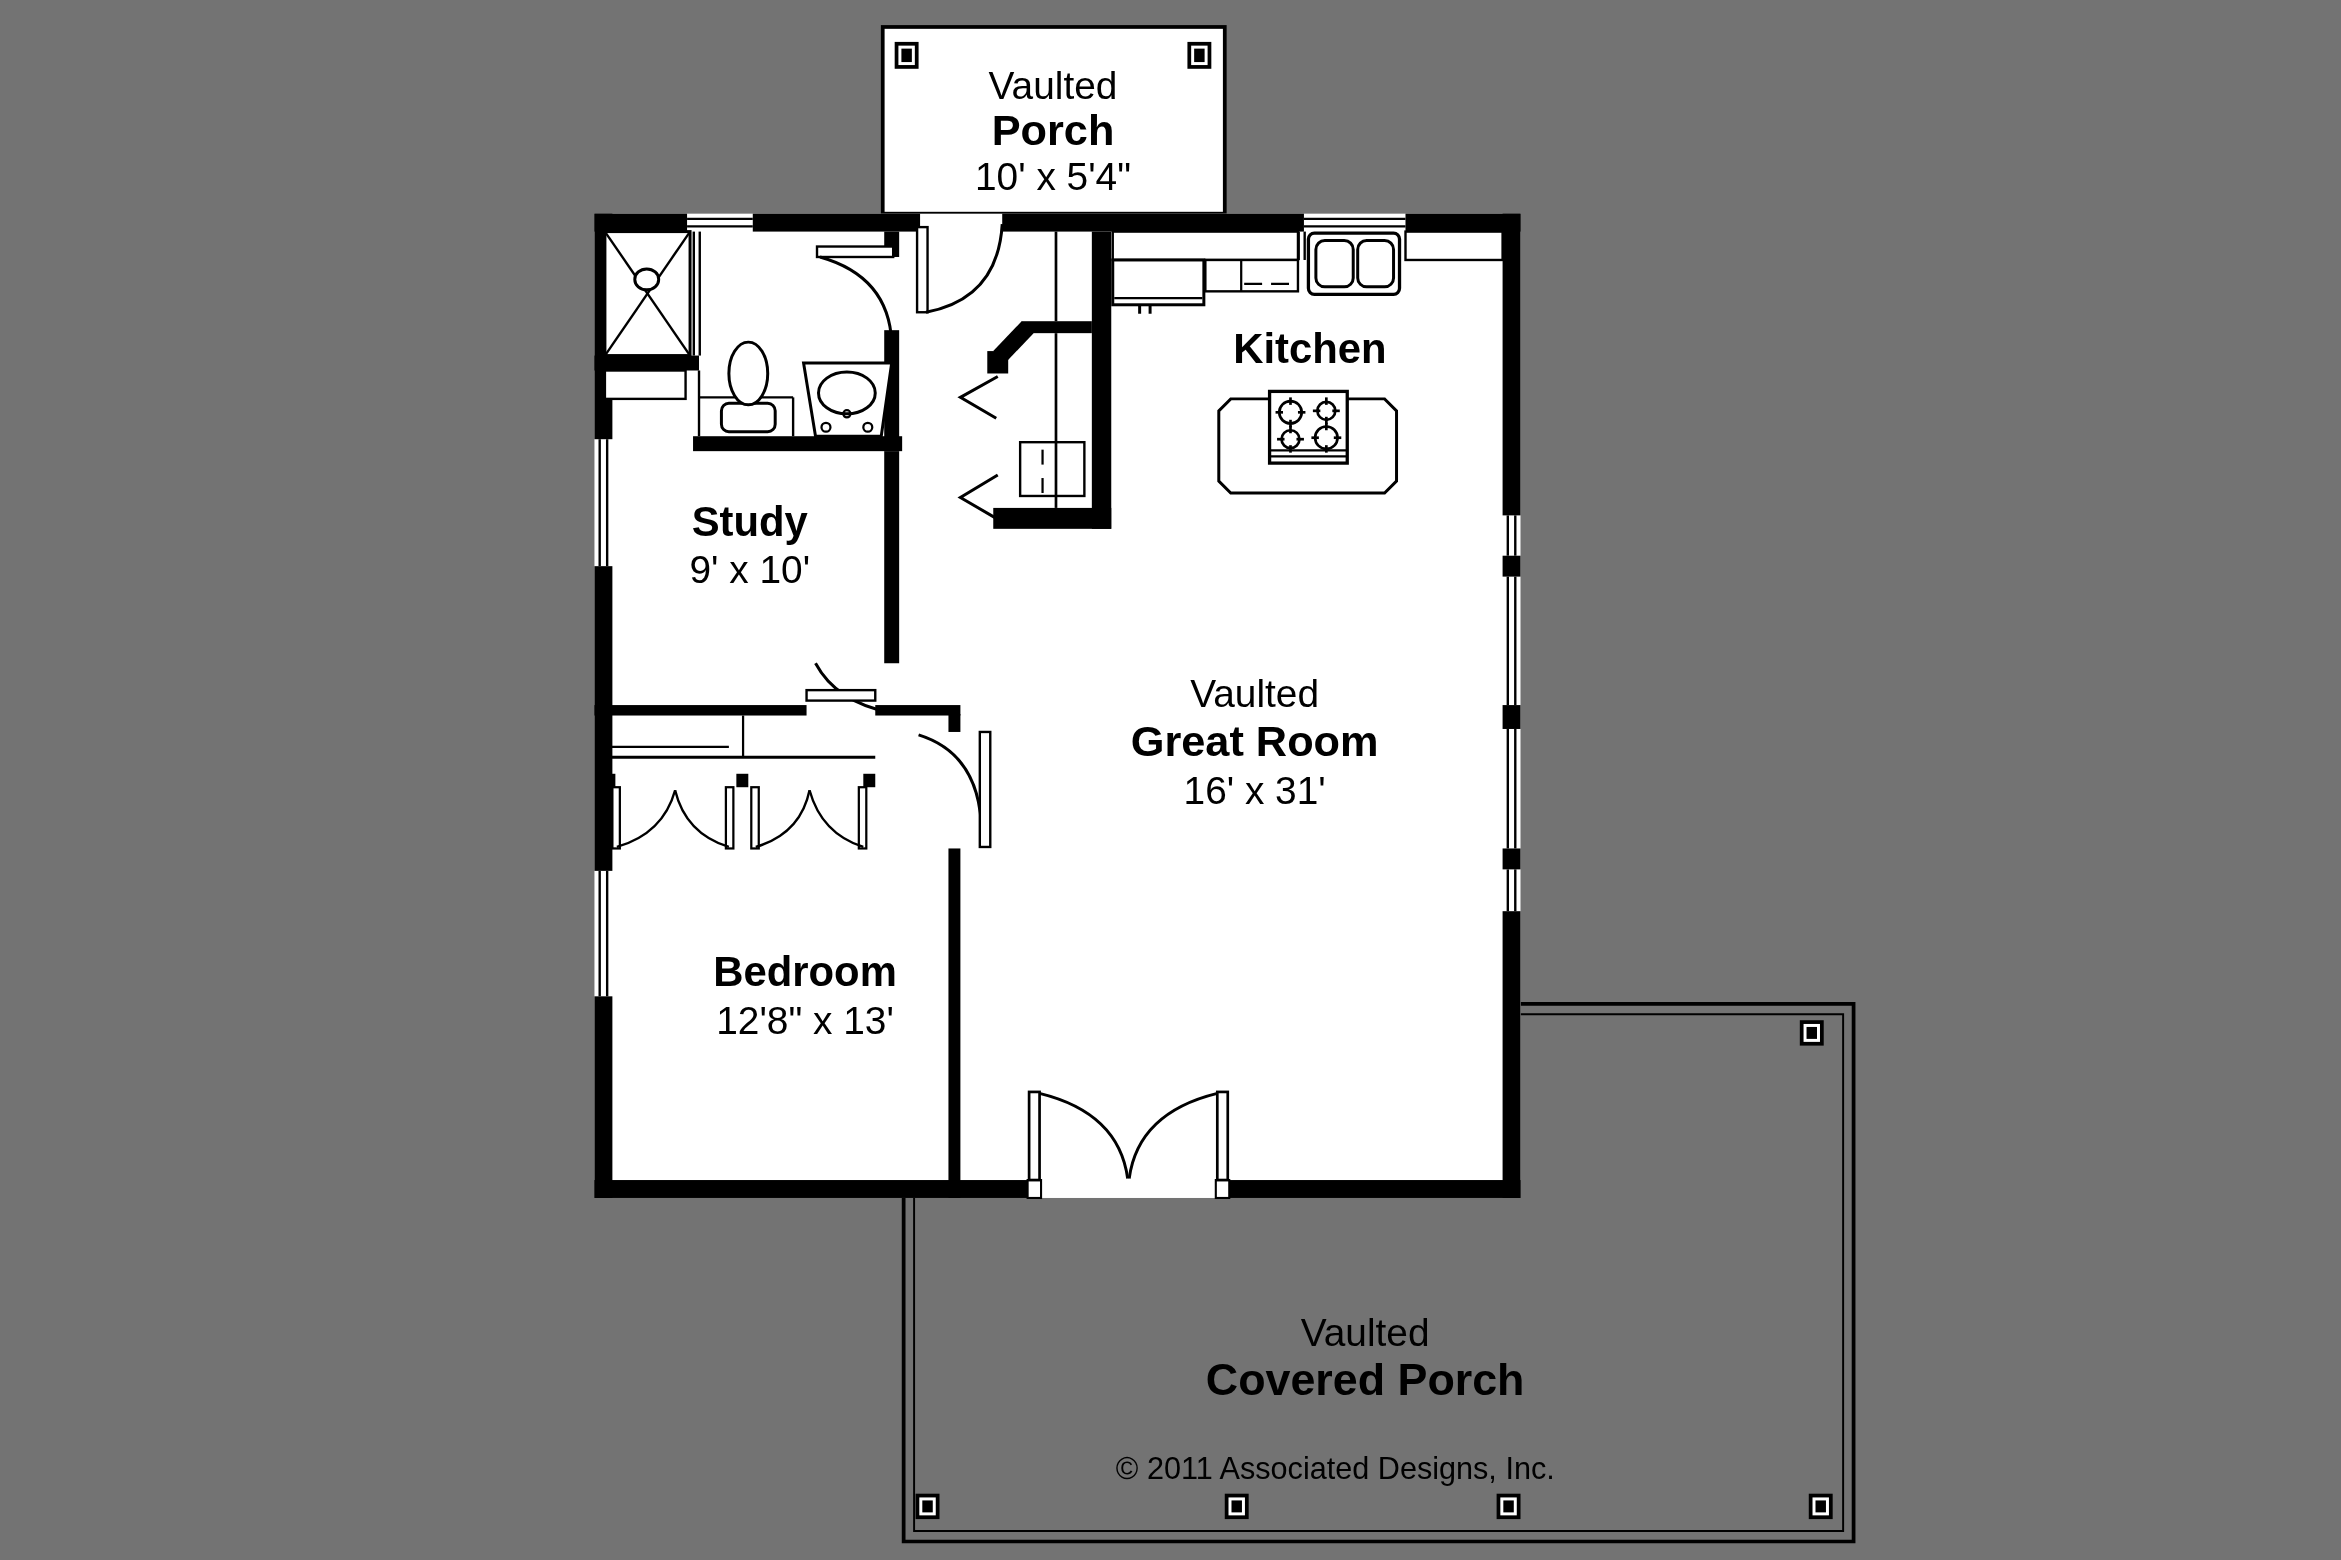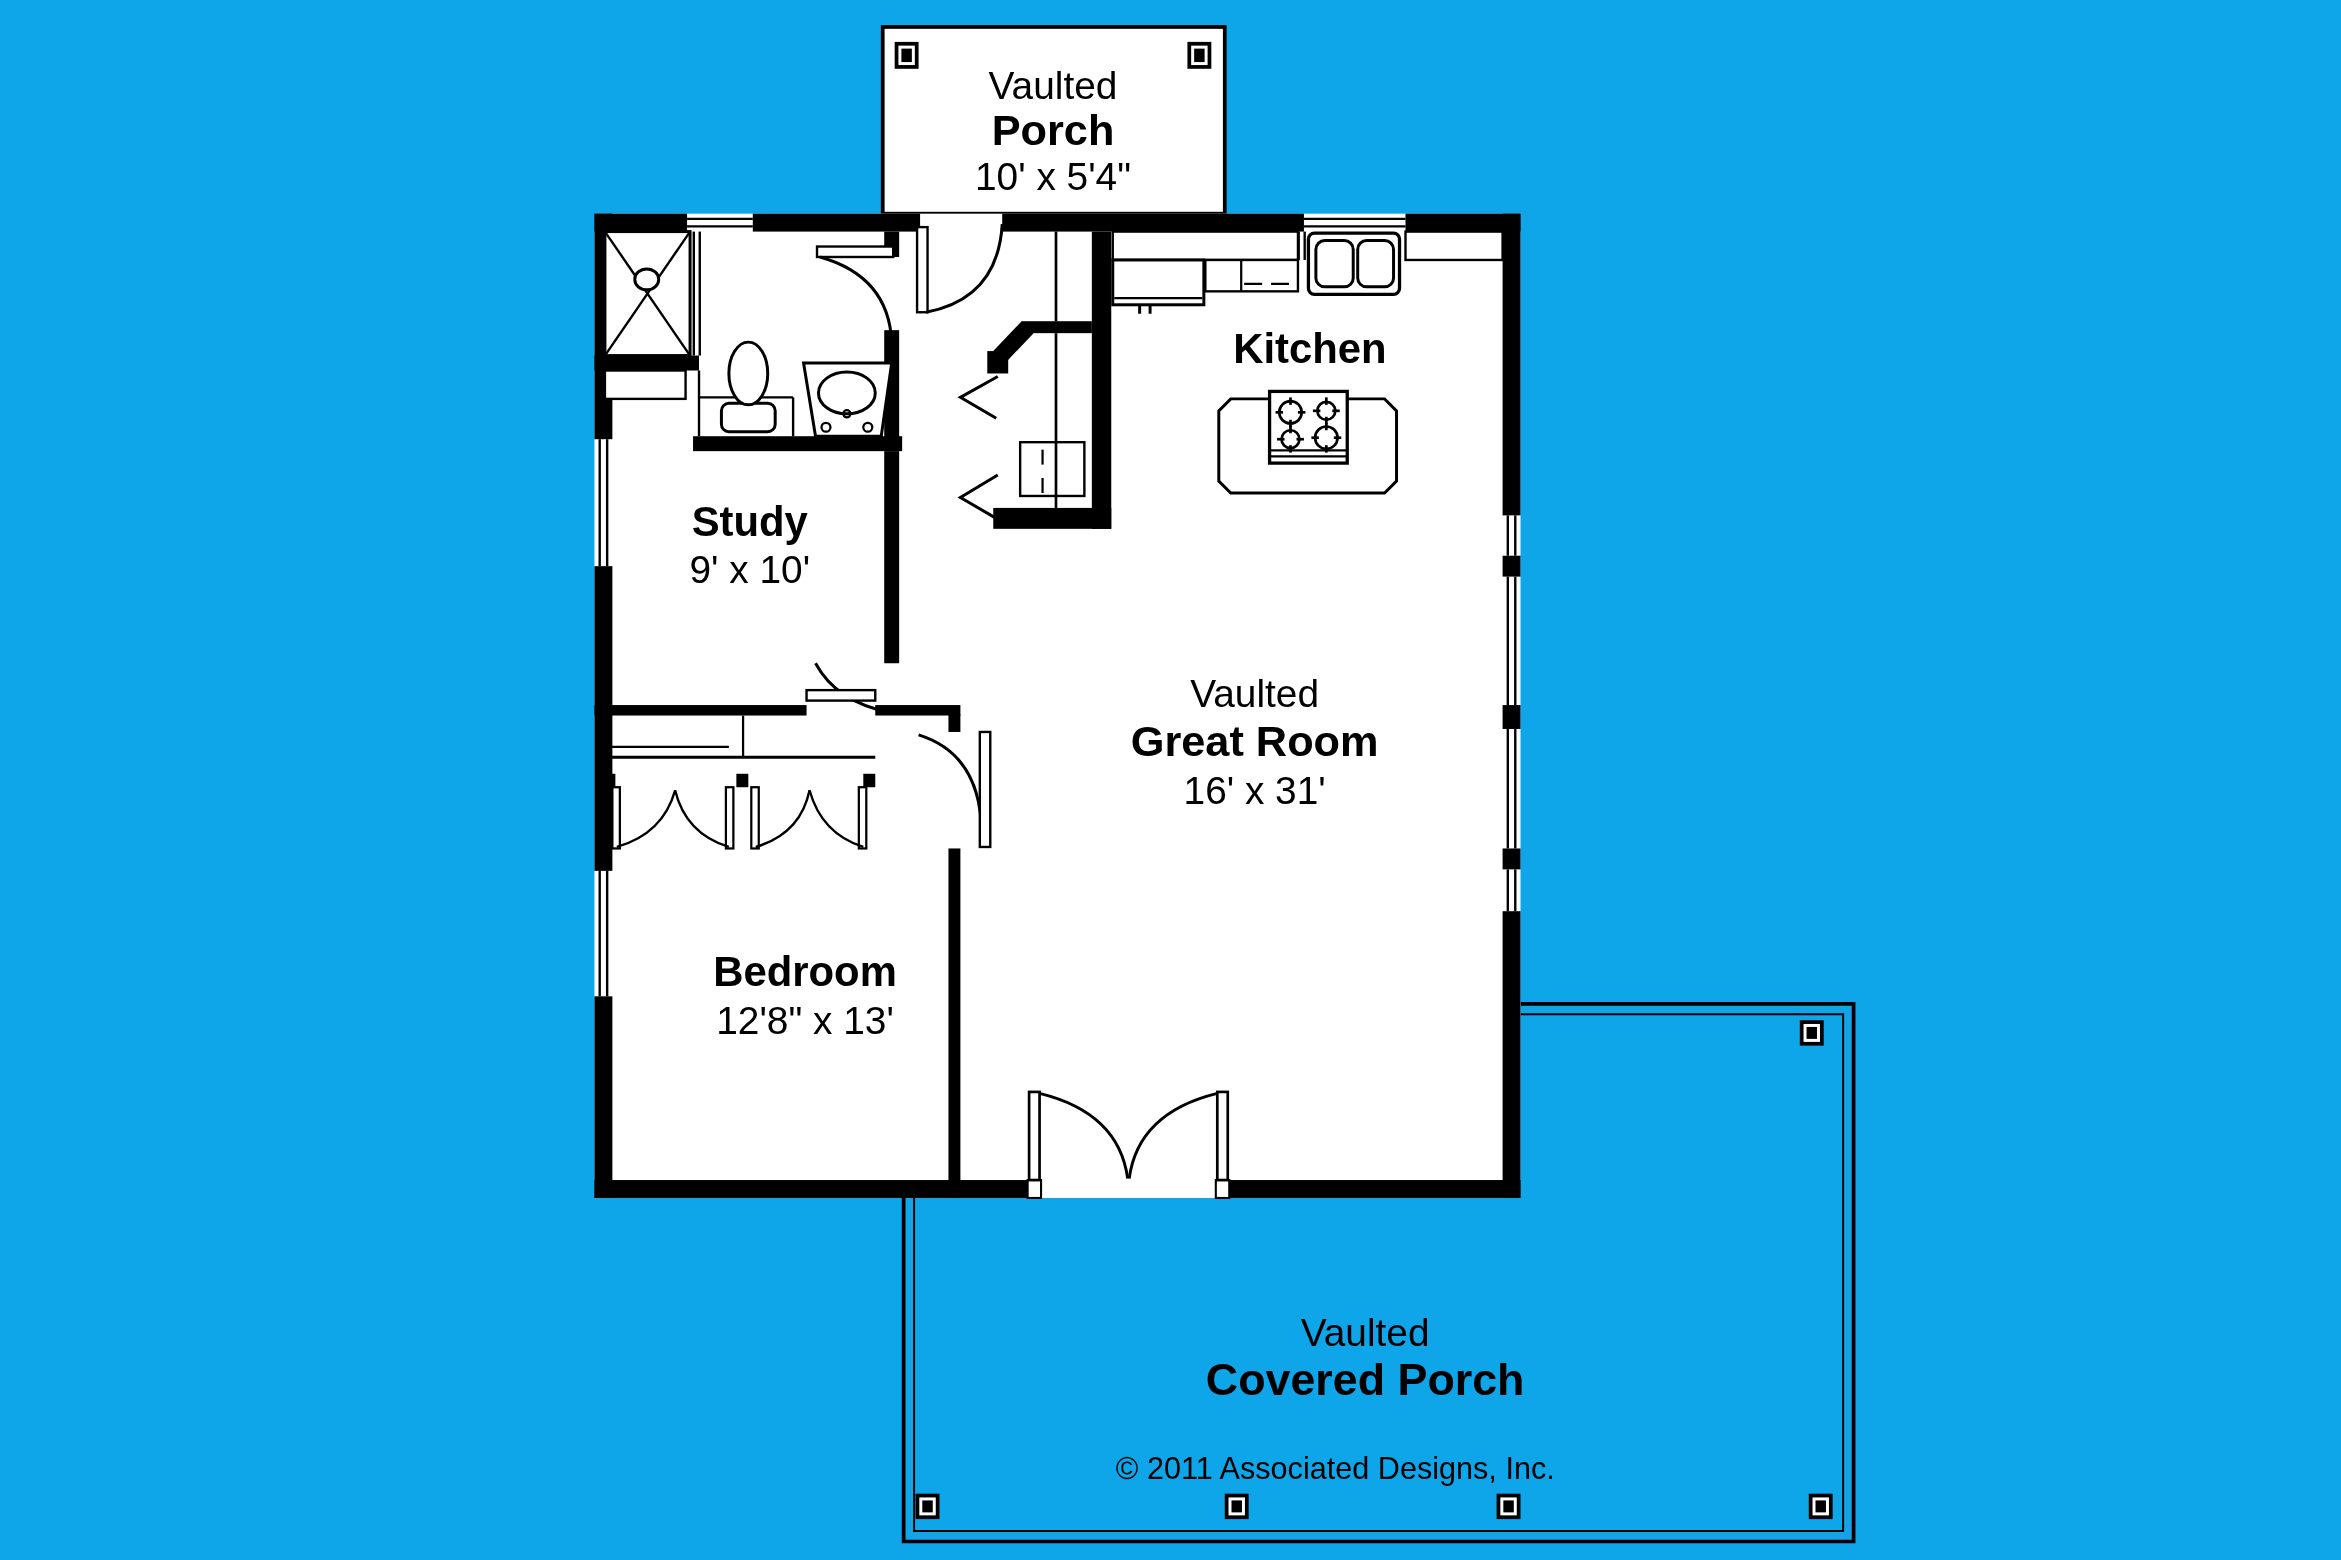--- a/index.html
+++ b/index.html
@@ -1,16 +1,16 @@
 <!DOCTYPE html>
 <html style="font-size:9.5px"><head>
 <meta charset="utf-8">
 <style>
   html,body{margin:0;padding:0;background:#ffffff;}
-  .stage{width:2342px;height:1561px;background:#0ea5e9;}
+  .stage{width:2342px;height:1561px;background:#737373;}
   svg{display:block;width:100%;height:100%;}
   .ink{stroke:#000;fill:none;}
   text{font-family:"Liberation Sans","DejaVu Sans",sans-serif;fill:#000;}
   .lbl{font-weight:normal;}
   .lblb{font-weight:bold;}
 </style>
 </head>
 <body>
 
 <div class="stage">

